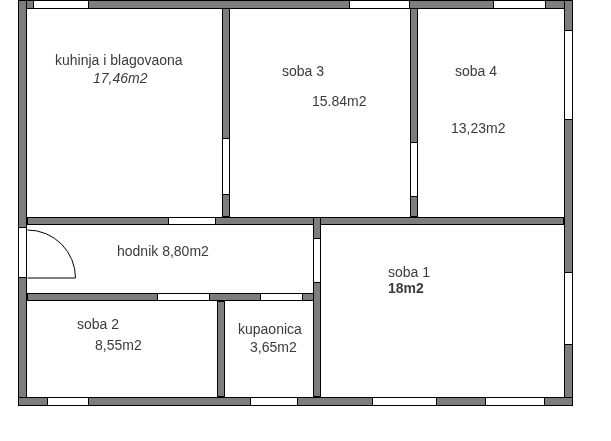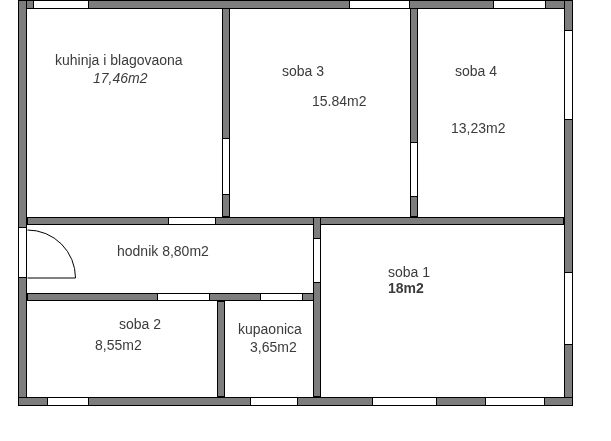--- a/index.html
+++ b/index.html
@@ -67,19 +67,19 @@
   <div class="label" style="left:312px; top:85px;margin-top:9px;">15.84m2</div>
 
   <div class="label" style="left:455px; top:64px;">soba 4</div>
   <div class="label" style="left:451px; top:95px;margin-top:26px;">13,23m2</div>
 
   <div class="label" style="left:117px; top:244px;">hodnik 8,80m2</div>
 
   <div class="label" style="left:388px; top:265px;">soba 1</div>
   <div class="label" style="left:388px; top:281px;font-weight:bold;">18m2</div>
 
-  <div class="label" style="left:77px;  top:317px;margin-left:42px;">soba 2</div>
+  <div class="label" style="left:77px;  top:317px;">soba 2</div>
   <div class="label" style="left:95px;  top:338px;">8,55m2</div>
 
   <div class="label" style="left:238px; top:322px;">kupaonica</div>
   <div class="label" style="left:250px; top:340px;">3,65m2</div>
 
 </div>
 
 </body></html>

